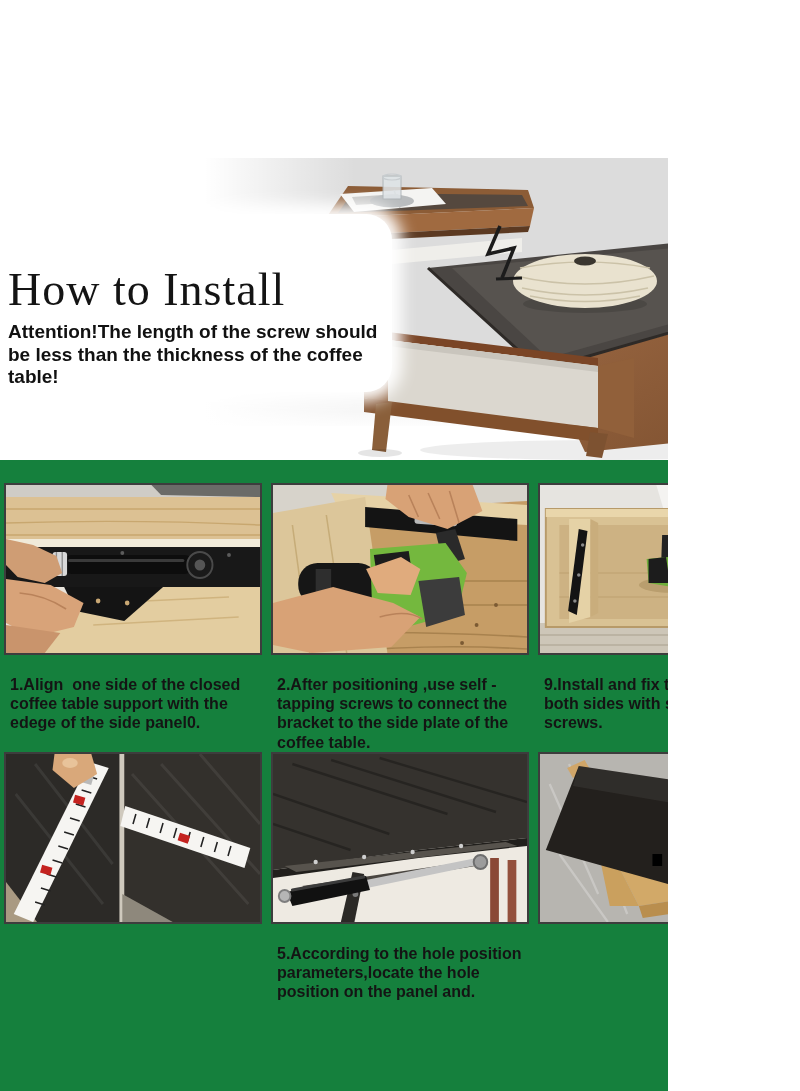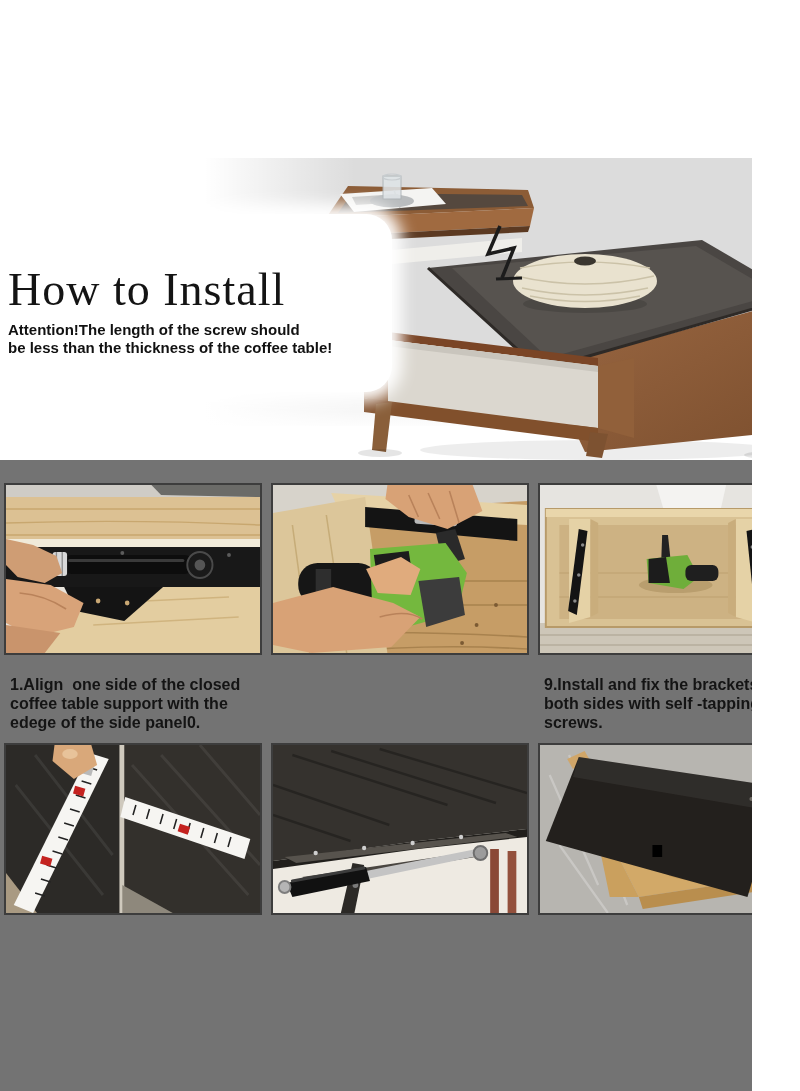--- a/index.html
+++ b/index.html
@@ -1,27 +1,27 @@
 <!DOCTYPE html>
 <html><head>
 <meta charset="utf-8">
 <style>
   html,body{margin:0;padding:0;background:#fff;}
-  .page{position:relative;width:752px;height:1091px;background:#737373;overflow:hidden;
+  .page{position:relative;width:668px;height:1091px;background:#15803d;overflow:hidden;
         font-family:"Liberation Sans",sans-serif;}
 
   
   .hero{position:relative;width:800px;height:460px;background:#ffffff;}
   .hero-photo{position:absolute;left:0;top:0;width:800px;height:460px;display:block;}
   .hero-textpanel{position:absolute;left:0;top:214px;width:392px;height:178px;background:#ffffff;
                   border-radius:0 26px 26px 0;box-shadow:0 0 16px 10px #ffffff;box-sizing:border-box;
                   padding:52px 0 0 8px;}
   .hero-title{margin:0;font-family:"Liberation Serif","DejaVu Serif",serif;font-weight:400;
               font-size:46px;line-height:1.05;color:#141414;letter-spacing:1px;}
-  .hero-attn{margin:7px 0 0 0;font-weight:bold;font-size:15px;line-height:1.17;color:#111;}
+  .hero-attn{margin:7px 0 0 0;font-weight:bold;font-size:19px;line-height:1.17;color:#111;}
 
   
   .steps{box-sizing:border-box;width:800px;padding:23px 4px 0 4px;display:grid;
          grid-template-columns:repeat(3,1fr);column-gap:9px;row-gap:0;}
   .step{margin:0;}
   .step-img{box-sizing:border-box;width:100%;height:172px;border:2px solid #3d3d3d;background:#d8d0c0;}
   .step-img svg{display:block;width:100%;height:100%;}
   .step-cap{font-weight:bold;font-size:16px;line-height:1.2;color:#141414;
             padding:20px 0 0 6px;min-height:68px;white-space:pre-wrap;}
 </style>
@@ -161,20 +161,21 @@
           <rect x="26" y="78" width="82" height="42" rx="20" fill="#161616"></rect>
           <rect x="44" y="84" width="16" height="30" fill="#2e2e2e"></rect>
           <polygon points="100,64 178,58 200,88 190,128 138,142 102,116" fill="#74b83e"></polygon>
           <polygon points="150,96 192,92 198,130 158,142" fill="#3c3c3c"></polygon>
           <polygon points="104,70 140,66 144,92 108,96" fill="#1c1c1c"></polygon>
           <polygon points="0,118 62,102 124,118 152,132 122,162 40,168 0,160" fill="#d8a276"></polygon>
           <polygon points="96,84 132,72 152,84 142,110 108,108" fill="#e0ab7d"></polygon>
           <path d="M110,132 q28,-8 44,2" stroke="#b9825a" stroke-width="1.6" fill="none"></path>
         </svg>
       </div>
+      <figcaption class="step-cap">2.After positioning ,use self -tapping screws to connect the bracket to the side plate of the coffee table.</figcaption>
     </figure>
 
     <figure class="step">
       <div class="step-img">
         <svg viewBox="0 0 262 168" preserveAspectRatio="none">
           <rect width="262" height="168" fill="#e6e4e0"></rect>
           <polygon points="120,0 192,0 186,26 128,26" fill="#f4f3f1"></polygon>
           <rect y="138" width="262" height="30" fill="#cdc6b8"></rect>
           <path d="M0,150 H262 M0,160 H262" stroke="#b5ad9c" stroke-width="1.4"></path>
           <rect x="6" y="24" width="250" height="118" fill="#d9c294" stroke="#b79a69" stroke-width="2"></rect>
@@ -245,20 +246,21 @@
           <circle cx="85" cy="140" r="3" fill="#7a7a7a"></circle>
           <polygon points="96,126 210,104 211,111 97,134" fill="#c4c4c4"></polygon>
           <polygon points="14,138 96,122 100,136 20,152" fill="#111111"></polygon>
           <rect x="18" y="128" width="78" height="3" rx="1.5" fill="#3c3c3c" transform="rotate(-10 57 130)"></rect>
           <circle cx="214" cy="108" r="7" fill="#9c9c9c" stroke="#6e6e6e" stroke-width="2"></circle>
           <circle cx="12" cy="142" r="6" fill="#b5b5b5" stroke="#7e7e7e" stroke-width="2"></circle>
           <rect x="224" y="104" width="9" height="64" fill="#8a4836"></rect>
           <rect x="242" y="106" width="9" height="62" fill="#93503c"></rect>
         </svg>
       </div>
+      <figcaption class="step-cap">5.According to the hole position parameters,locate the hole position on the panel and.</figcaption>
     </figure>
 
     <figure class="step">
       <div class="step-img">
         <svg viewBox="0 0 262 168" preserveAspectRatio="none">
           <rect width="262" height="168" fill="#b7b5b0"></rect>
           <path d="M10,30 L60,140 M30,10 L90,160 M230,20 L200,80 M20,100 L70,168" stroke="rgba(255,255,255,0.25)" stroke-width="2.4" fill="none"></path>
           <path d="M40,60 L80,130 M240,60 L210,130" stroke="rgba(0,0,0,0.10)" stroke-width="2" fill="none"></path>
 
           <polygon points="60,96 212,78 232,96 82,114" fill="#c79b58"></polygon>

